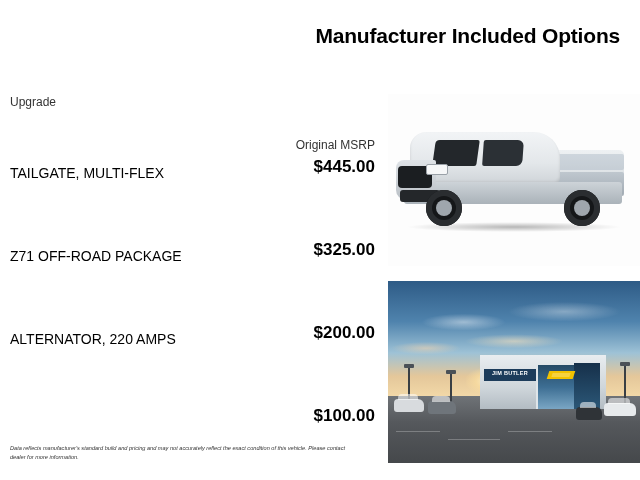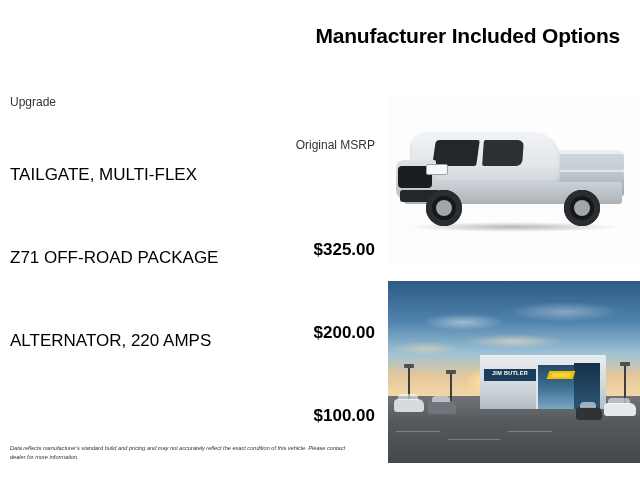--- a/index.html
+++ b/index.html
@@ -63,21 +63,21 @@
   }
 
   .row {
     position: relative;
     height: 83px;
   }
   .row-label {
     position: absolute;
     left: 0;
     top: 52px;
-    font-size: 17px;
+    font-size: 14px;
     color: #000;
     white-space: nowrap;
     text-align: right;
   }
   .row-price {
     position: absolute;
     right: 0;
     top: 44px;
     font-size: 17px;
     font-weight: bold;
@@ -316,20 +316,21 @@
 
   <div class="table">
 
     <div class="table-head">
       <span class="th-upgrade">Upgrade</span>
       <span class="th-msrp">Original MSRP</span>
     </div>
 
     <div class="row">
       <span class="row-label">TAILGATE, MULTI-FLEX</span>
+      <span class="row-price">$445.00</span>
     </div>
 
     <div class="row">
       <span class="row-label">Z71 OFF-ROAD PACKAGE</span>
       <span class="row-price">$325.00</span>
     </div>
 
     <div class="row">
       <span class="row-label">ALTERNATOR, 220 AMPS</span>
       <span class="row-price">$200.00</span>

